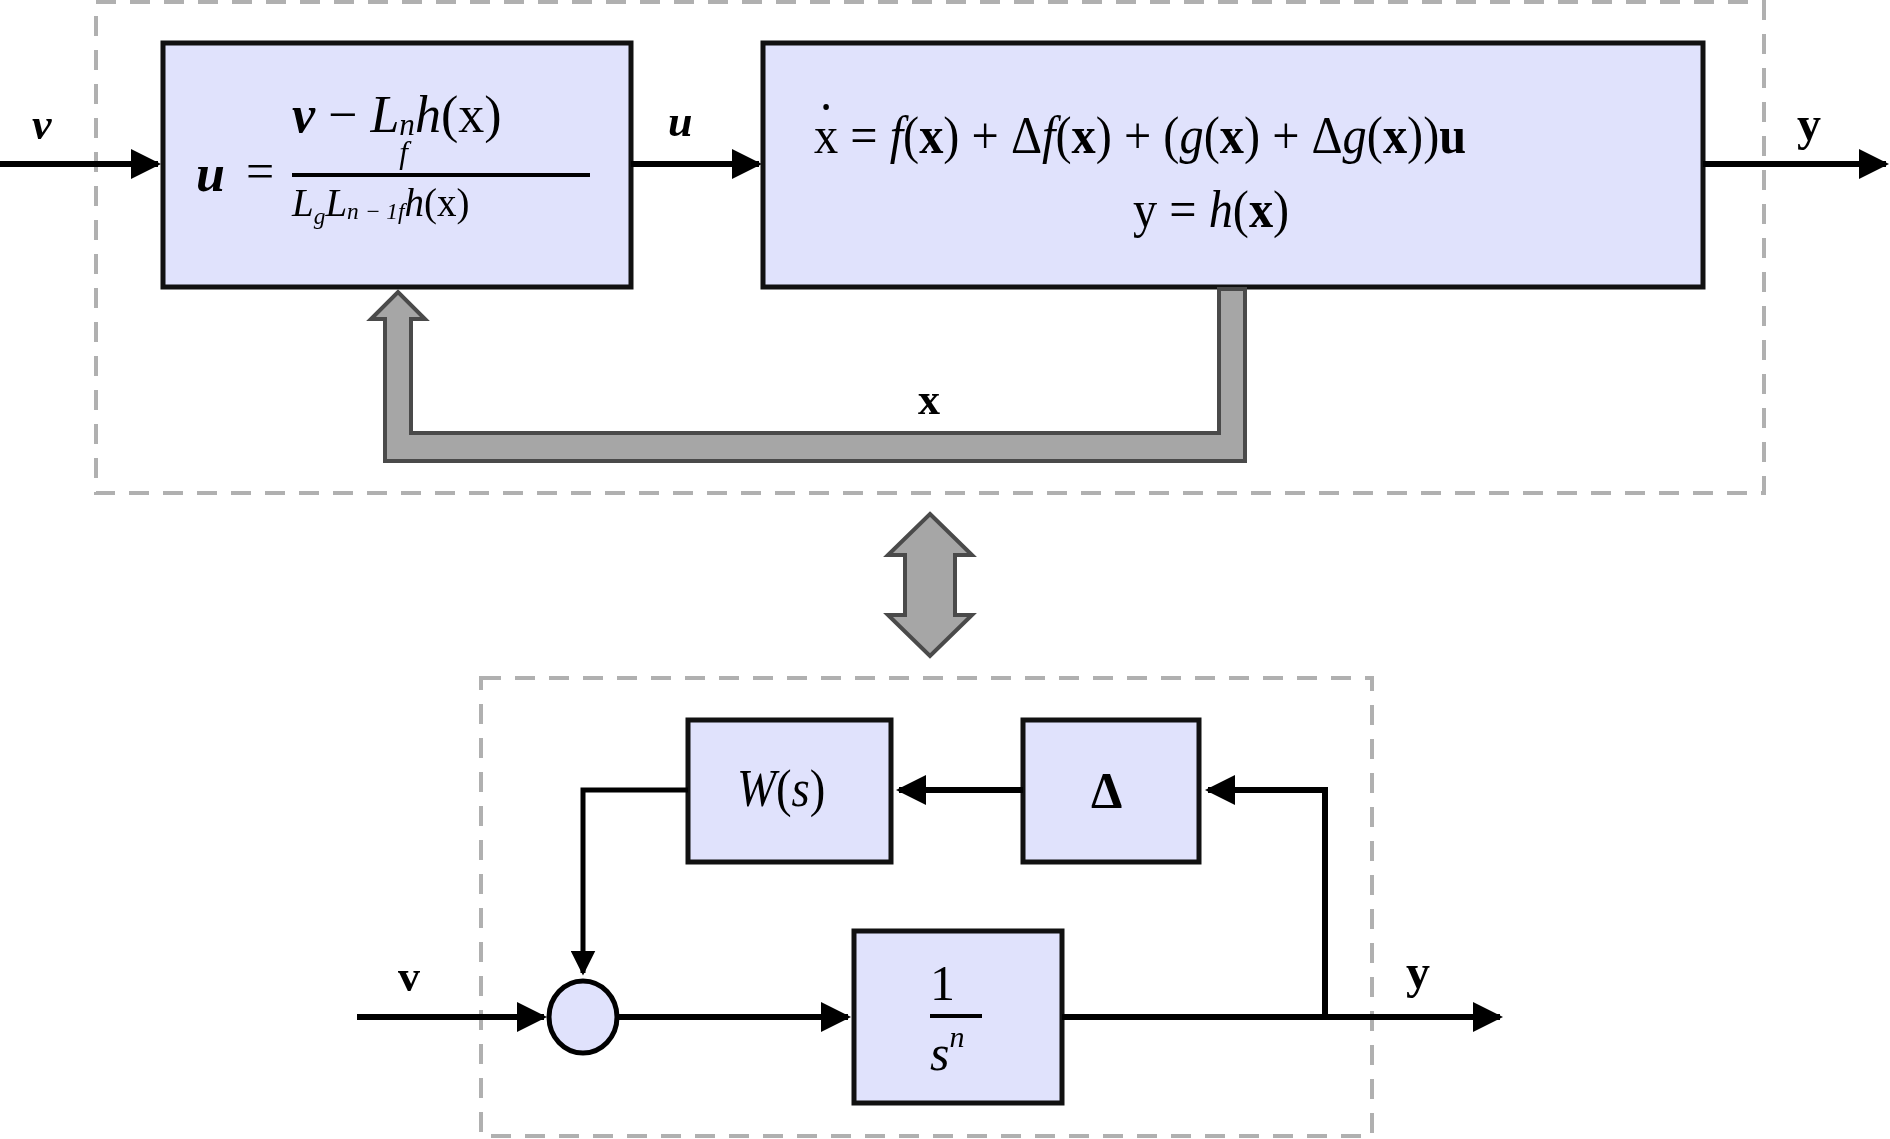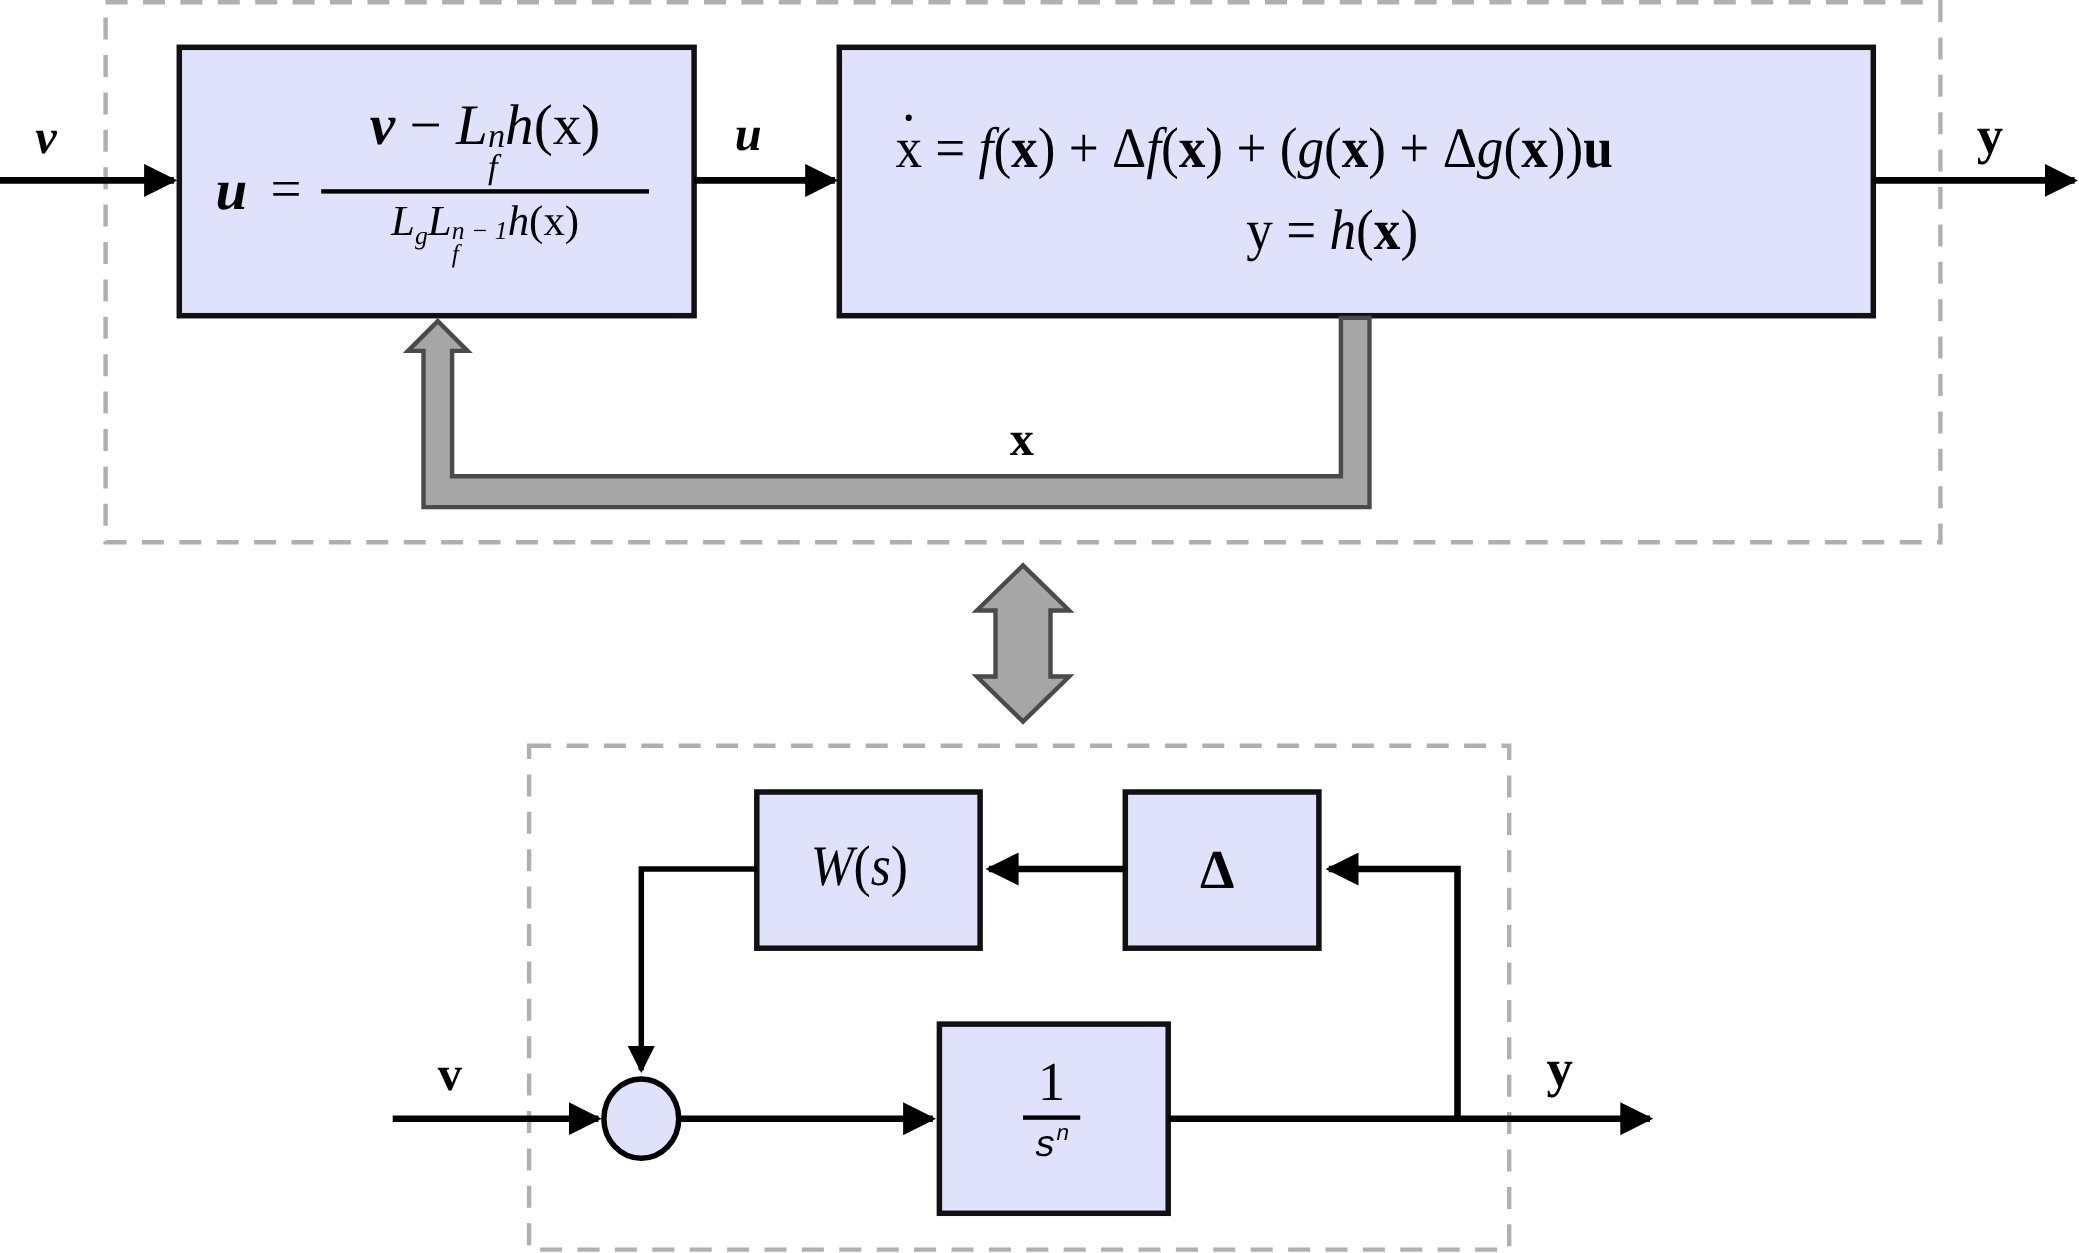--- a/index.html
+++ b/index.html
@@ -4,21 +4,21 @@
 <style>
   html, body { margin: 0; padding: 0; background: #ffffff; }
   #stage { position: relative; width: 1890px; height: 1139px; overflow: hidden; background: #ffffff; font-family: "Liberation Serif", "DejaVu Serif", serif; color: #000; }
   svg#diagram { position: absolute; left: 0; top: 0; }
   .txt { position: absolute; white-space: nowrap; line-height: 1; }
   .b { font-weight: bold; }
   .i { font-style: italic; }
   .bi { font-weight: bold; font-style: italic; }
   .sup { font-size: 60%; vertical-align: 0.75em; }
   .sub { font-size: 60%; vertical-align: -0.35em; }
-  .frac { position: absolute; display: flex; flex-direction: column; align-items: center; }
+  .frac { position: absolute; display: flex; flex-direction: column; align-items: flex-start; }
   .frac .bar { height: 4px; background: #000; }
   .dot-x { position: relative; display: inline-block; }
   .dot-x::before { content: ""; position: absolute; left: 50%; top: -6px; width: 6px; height: 6px; margin-left: -3px; border-radius: 50%; background: #000; }
 </style>
 </head>
 <body>
 
 <div id="stage">
 
   <svg id="diagram" width="1890" height="1139" viewBox="0 0 1890 1139">
@@ -74,21 +74,21 @@
 
   <div class="frac" style="left:292px; top:88px;">
     <div style="font-size:52px; line-height:1.05; white-space:nowrap;">
       <span class="bi">v</span><span> − </span><span class="i">L</span><span class="i" style="display:inline-flex; flex-direction:column; font-size:60%; line-height:0.9; vertical-align:-0.1em;">
           <span>n</span>
           <span>f</span>
         </span><span class="i">h</span><span>(x)</span>
     </div>
     <div class="bar" style="width:298px; margin-top:6px; margin-bottom:6px;"></div>
     <div style="font-size:39px; line-height:1.05; white-space:nowrap;">
-      <span class="i">L</span><span class="i sub">g</span><span class="i">L</span><span class="i" style="display:inline-flex; flex-direction:column; font-size:60%; line-height:0.9; vertical-align:-0.1em;">
+      <span class="i">L</span><span class="i sub">g</span><span class="i">L</span><span class="i" style="display:inline-flex; flex-direction:row; font-size:60%; line-height:0.9; vertical-align:-0.1em;">
           <span>n − 1</span>
           <span>f</span>
         </span><span class="i">h</span><span>(x)</span>
     </div>
   </div>
 
   <div class="txt bi" style="left:668px; top:100px; font-size:44px;">u</div>
 
   <div class="txt" style="left:814px; top:110px; font-size:52px; transform:scaleX(0.93); transform-origin:left top;">
     <span class="dot-x">x</span><span> = </span><span class="i">f</span><span>(</span><span class="b">x</span><span>)</span><span> + Δ</span><span class="i">f</span><span>(</span><span class="b">x</span><span>)</span><span> + (</span><span class="i">g</span><span>(</span><span class="b">x</span><span>)</span><span> + Δ</span><span class="i">g</span><span>(</span><span class="b">x</span><span>))</span><span class="b">u</span>
@@ -104,18 +104,18 @@
 
   <div class="txt" style="left:737px; top:763px; font-size:52px; transform:scaleX(0.9); transform-origin:left top;">
     <span class="i">W</span><span>(</span><span class="i">s</span><span>)</span>
   </div>
 
   <div class="txt b" style="left:1091px; top:765px; font-size:50px;">Δ</div>
 
   <div class="frac" style="left:930px; top:958px;">
     <div style="font-size:50px; line-height:1;">1</div>
     <div class="bar" style="width:52px; margin-top:6px; margin-bottom:4px;"></div>
-    <div style="font-size:34px; line-height:1; white-space:nowrap;font-family:Liberation Mono, monospace;"><span class="i">s</span><span class="i sup">n</span></div>
+    <div style="font-size:50px; line-height:1; white-space:nowrap;"><span class="i">s</span><span class="i sup">n</span></div>
   </div>
 
   <div class="txt b" style="left:1406px; top:948px; font-size:48px;">y</div>
 
 </div>
 
 </body></html>

